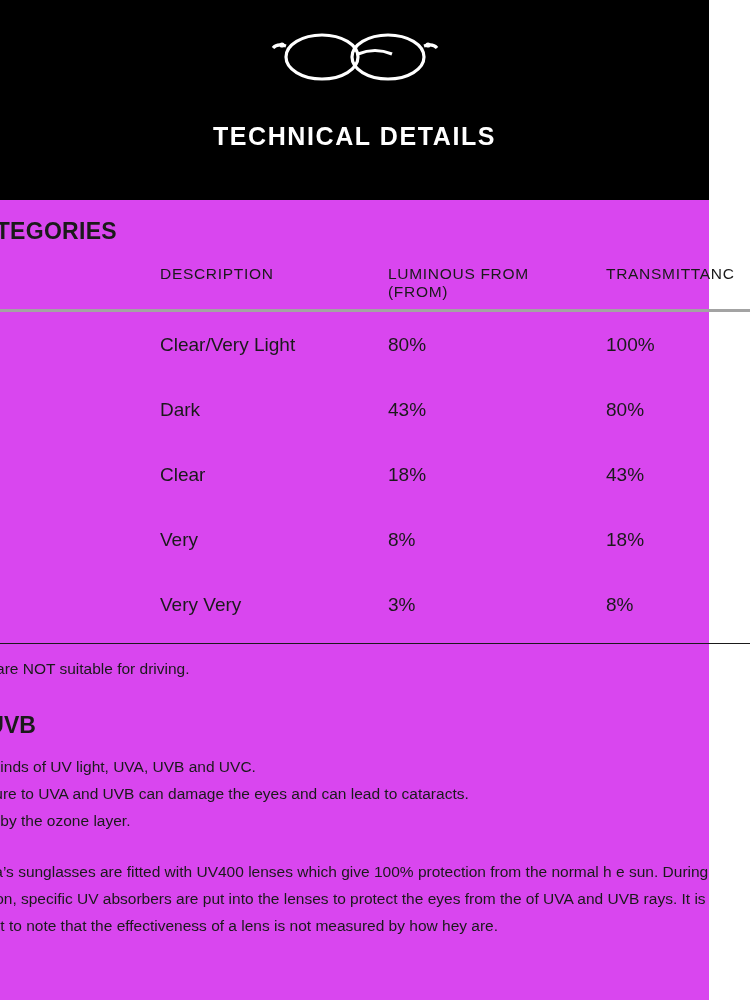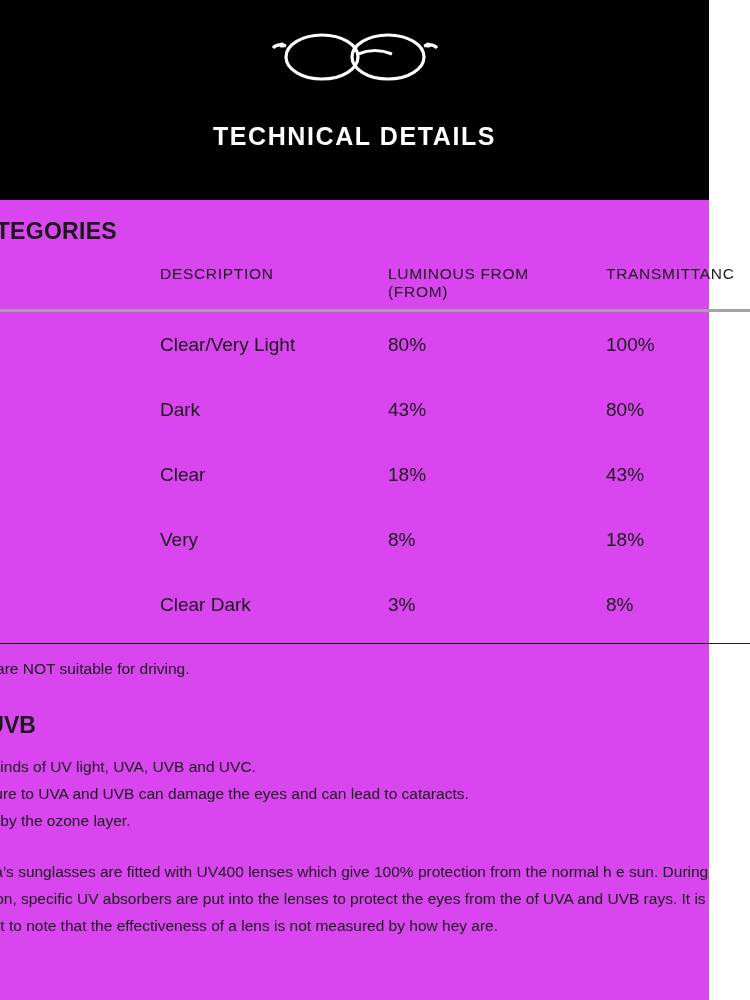--- a/index.html
+++ b/index.html
@@ -186,21 +186,21 @@
           <td>43%</td>
         </tr>
         <tr>
           <td class="cell-cat"></td>
           <td class="cell-desc">Very</td>
           <td>8%</td>
           <td>18%</td>
         </tr>
         <tr>
           <td class="cell-cat"></td>
-          <td class="cell-desc">Clear Dark</td>
+          <td class="cell-desc">Very Very</td>
           <td>3%</td>
           <td>8%</td>
         </tr>
       </tbody>
     </table>
 
     <div class="table-foot">egory 4 are NOT suitable for driving.</div>
 
     <h2 class="uv-title">and UVB</h2>
     <p class="uv-line">e three kinds of UV light, UVA, UVB and UVC.</p>

